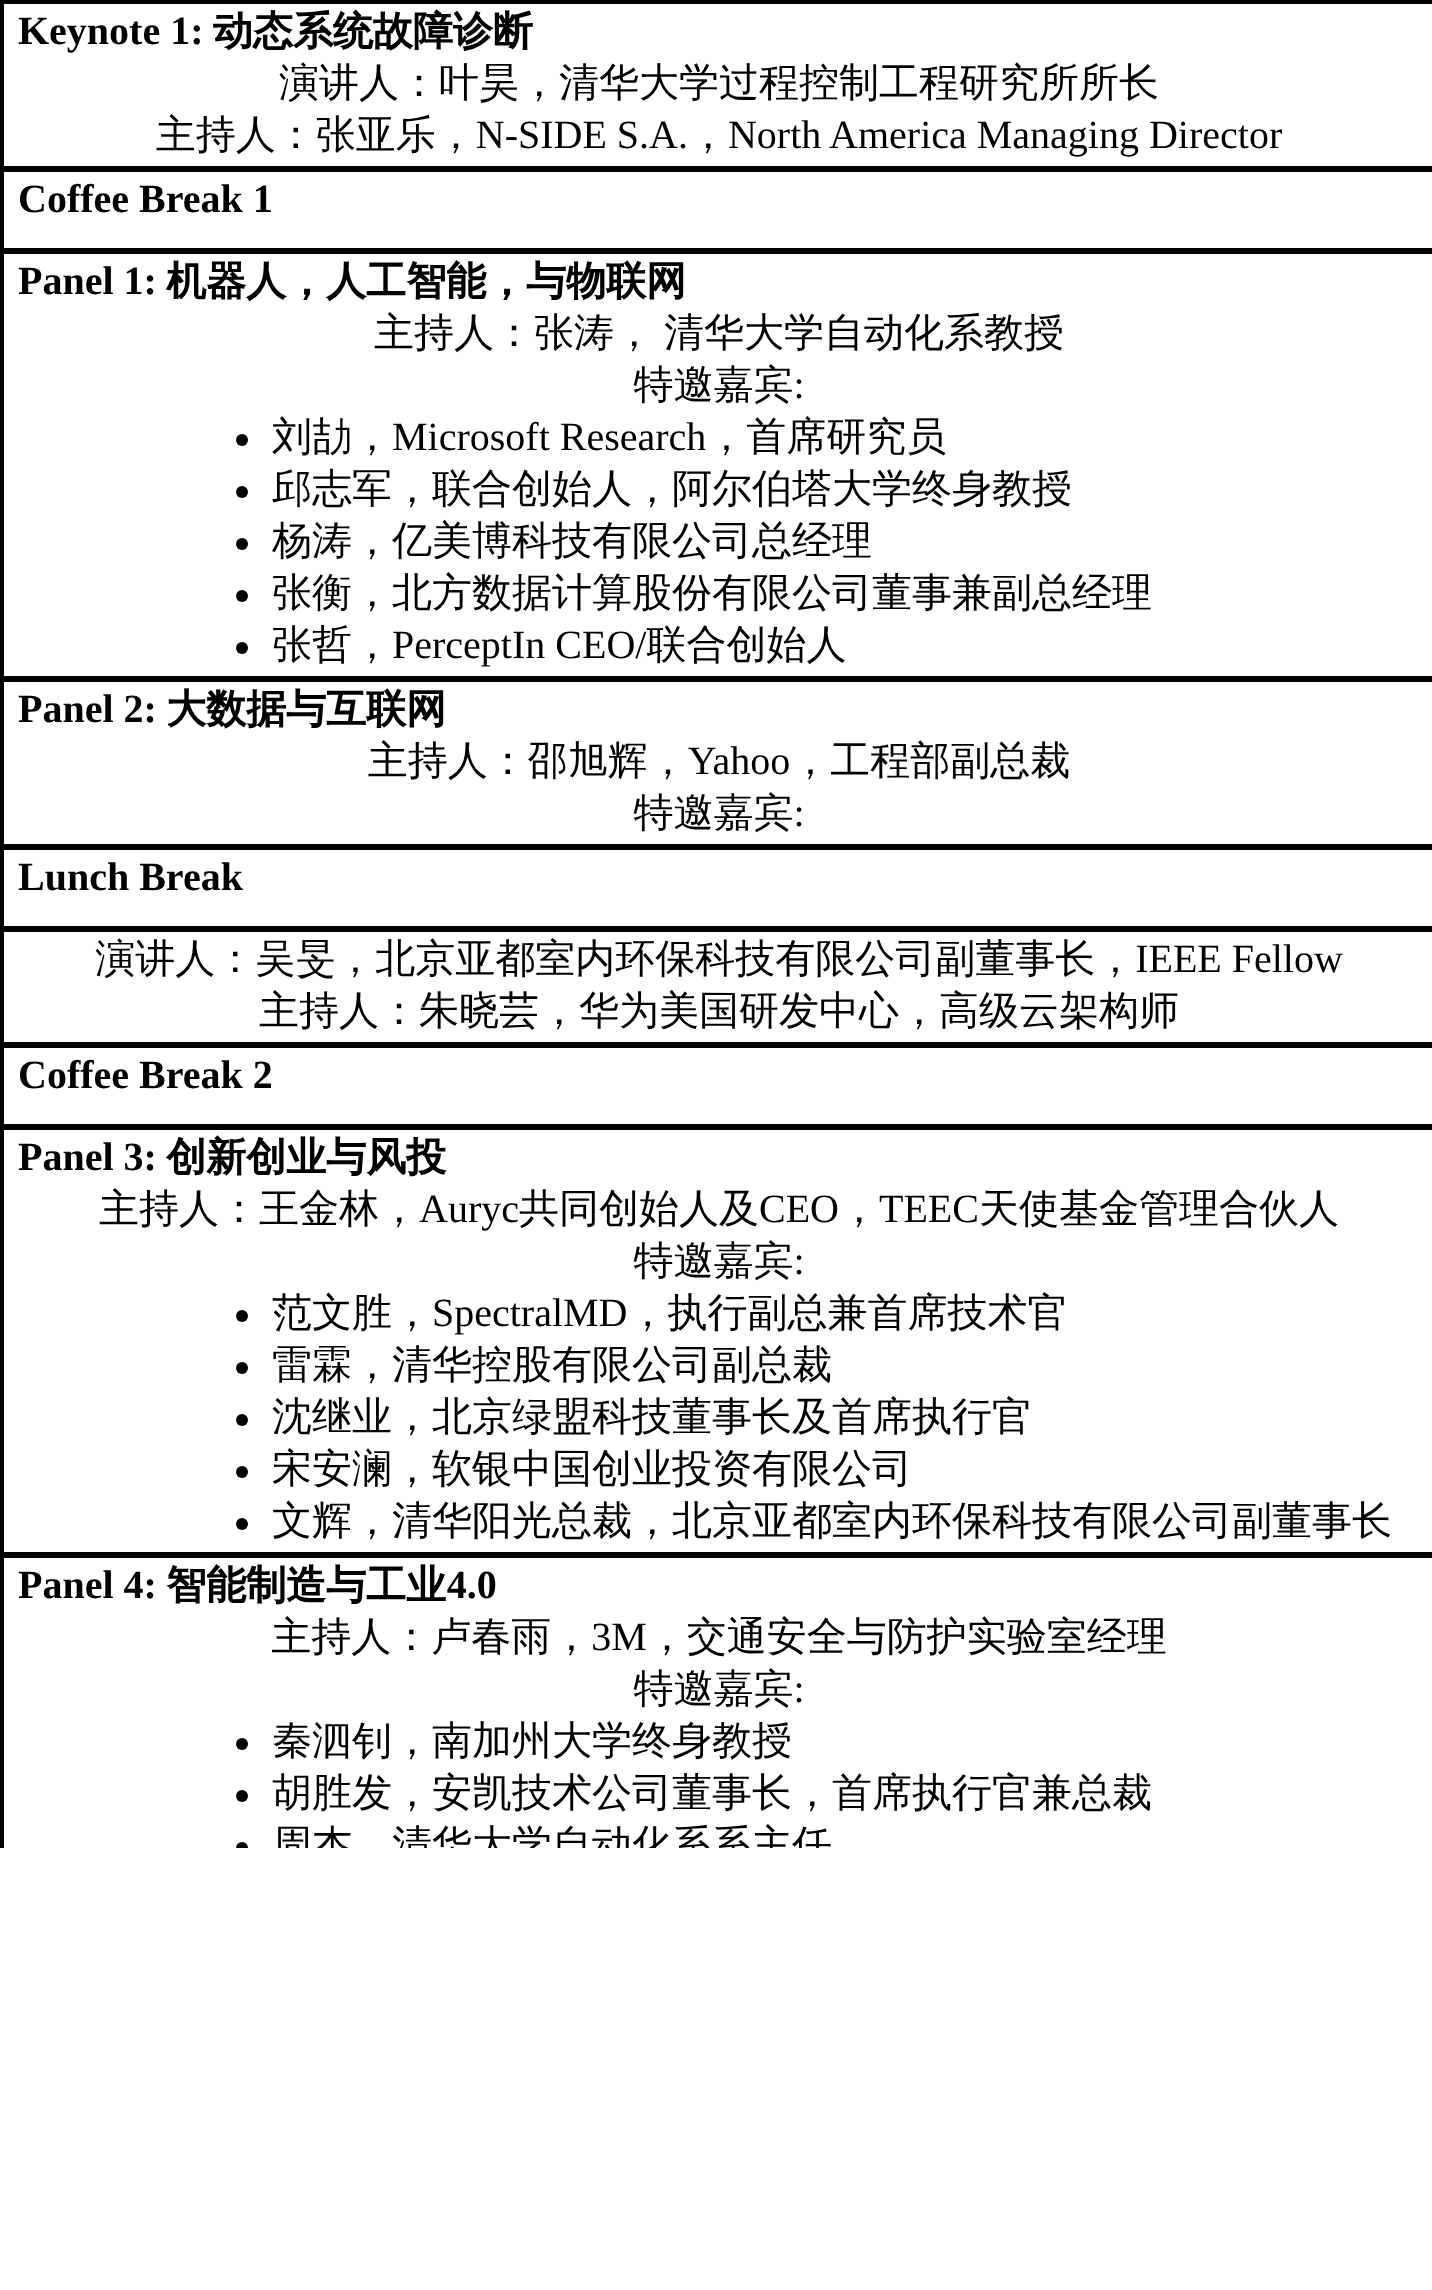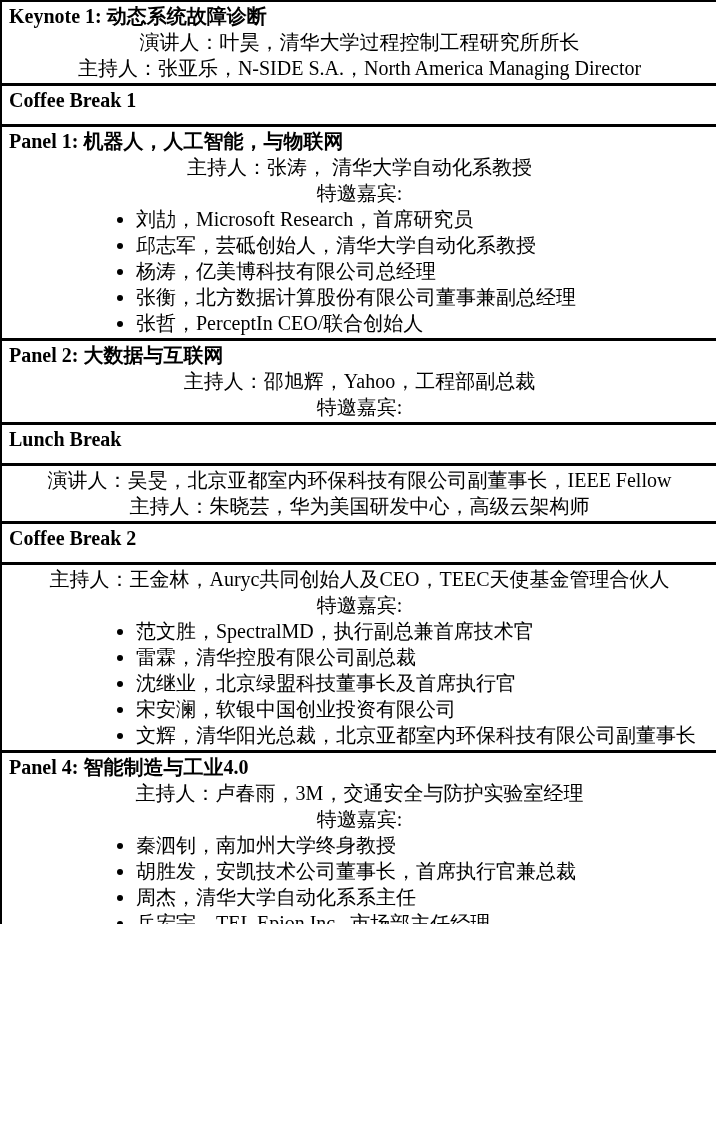--- a/index.html
+++ b/index.html
@@ -62,21 +62,21 @@
       </section>
       <section class="row break">
         <div class="title">Coffee Break 1</div>
       </section>
       <section class="row panel">
         <div class="title">Panel 1: 机器人，人工智能，与物联网</div>
         <div class="line">主持人：张涛， 清华大学自动化系教授</div>
         <div class="line">特邀嘉宾:</div>
         <ul class="guests">
           <li>刘劼，Microsoft Research，首席研究员</li>
-          <li>邱志军，芸砥创始人，清华大学自动化系教授</li>
+          <li>邱志军，联合创始人，阿尔伯塔大学终身教授</li>
           <li>杨涛，亿美博科技有限公司总经理</li>
           <li>张衡，北方数据计算股份有限公司董事兼副总经理</li>
           <li>张哲，PerceptIn CEO/联合创始人</li>
         </ul>
       </section>
       <section class="row panel">
         <div class="title">Panel 2: 大数据与互联网</div>
         <div class="line">主持人：邵旭辉，Yahoo，工程部副总裁</div>
         <div class="line">特邀嘉宾:</div>
       </section>
@@ -84,20 +84,21 @@
         <div class="title">Lunch Break</div>
       </section>
       <section class="row keynote">
         <div class="line">演讲人：吴旻，北京亚都室内环保科技有限公司副董事长，IEEE Fellow</div>
         <div class="line">主持人：朱晓芸，华为美国研发中心，高级云架构师</div>
       </section>
       <section class="row break">
         <div class="title">Coffee Break 2</div>
       </section>
       <section class="row panel">
+        <div class="title">Panel 3: 创新创业与风投</div>
         <div class="line">主持人：王金林，Auryc共同创始人及CEO，TEEC天使基金管理合伙人</div>
         <div class="line">特邀嘉宾:</div>
         <ul class="guests">
           <li>范文胜，SpectralMD，执行副总兼首席技术官</li>
           <li>雷霖，清华控股有限公司副总裁</li>
           <li>沈继业，北京绿盟科技董事长及首席执行官</li>
           <li>宋安澜，软银中国创业投资有限公司</li>
           <li>文辉，清华阳光总裁，北京亚都室内环保科技有限公司副董事长</li>
         </ul>
       </section>

